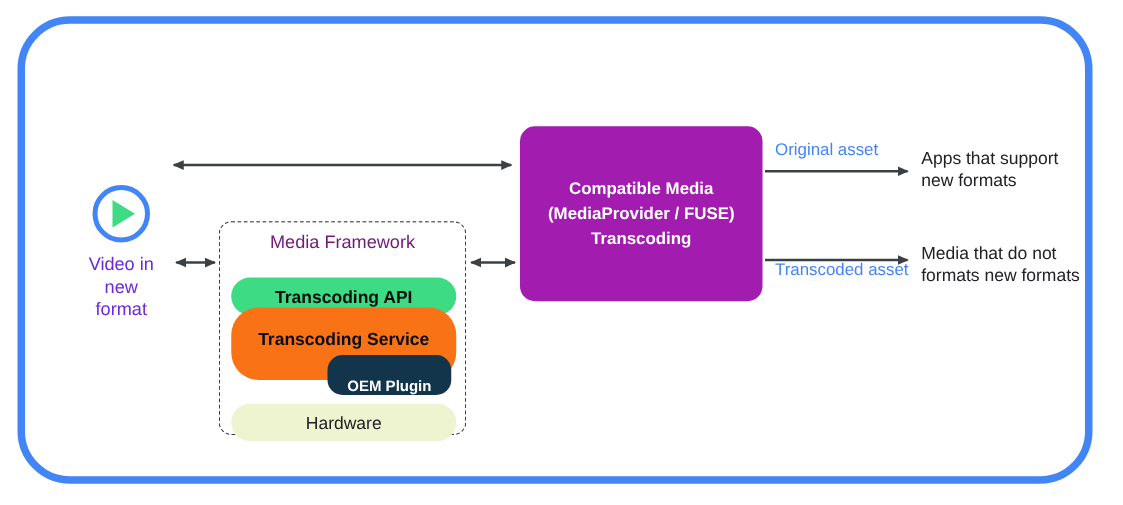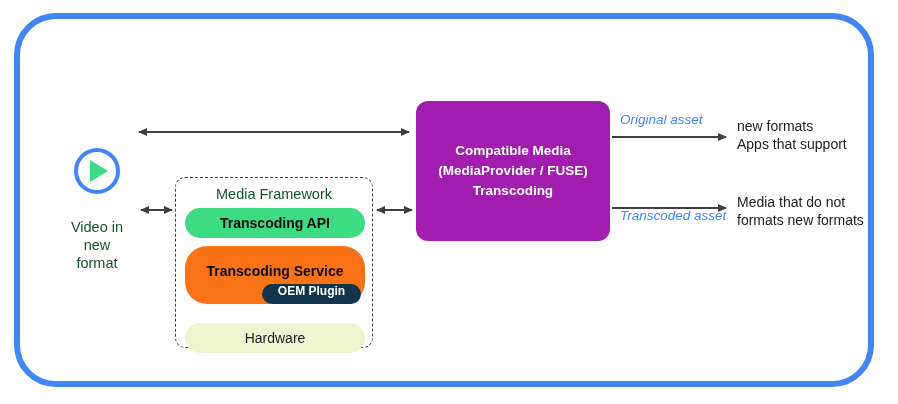--- a/index.html
+++ b/index.html
@@ -49,87 +49,87 @@
   }
   #play-icon .tri {
     width: 0;
     height: 0;
     margin-left: 4px;
     border-top: 11px solid transparent;
     border-bottom: 11px solid transparent;
     border-left: 18px solid #3ddc84;
   }
   #video-source .caption {
-    margin-top: 24px;
+    margin-top: 9px;
     font-size: 14.5px;
     line-height: 18px;
-    color: #14532d;
+    color: #6d28d9;
   }
 
   
   #media-framework {
     position: absolute;
     left: 175px;
     top: 177px;
     width: 198px;
     height: 171px;
     border: 1.6px dashed #3c4043;
     border-radius: 10px;
     box-sizing: border-box;
   }
   #media-framework-title {
     position: absolute;
     left: 0;
     top: 8px;
     width: 100%;
     text-align: center;
     font-size: 14.5px;
-    color: #14532d;
+    color: #701a75;
   }
   .stack-box {
     position: absolute;
     left: 9px;
     width: 180px;
     border-radius: 22px;
     box-sizing: border-box;
     display: flex;
     align-items: center;
     justify-content: center;
     text-align: center;
   }
   #transcoding-api {
-    top: 30px;
+    top: 44px;
     height: 30px;
     background: #3ddc84;
     font-size: 14px;
     font-weight: bold;
     color: #0d0d0d;
   }
   #transcoding-service {
     top: 68px;
     height: 58px;
     background: #f97316;
     font-size: 14px;
     font-weight: bold;
     color: #0d0d0d;
   }
   #transcoding-service .lbl { margin-bottom: 8px; }
   #oem-plugin {
     position: absolute;
     left: 86px;
     top: 106px;
     width: 99px;
-    height: 20px;
+    height: 32px;
     border-radius: 12px;
     background: #12354c;
     color: #ffffff;
     font-size: 12px;
     font-weight: bold;
     display: flex;
-    align-items: flex-start;
+    align-items: flex-end;
     justify-content: center;
   }
   #hardware {
     top: 145px;
     height: 30px;
     background: #eef4d0;
     font-size: 14px;
     color: #202124;
   }
 
@@ -163,21 +163,20 @@
     height: 404px;
     pointer-events: none;
   }
 
   
   .asset-label {
     position: absolute;
     font-size: 13.5px;
     color: #4285f4;
     white-space: nowrap;
-    font-style: italic;
   }
   #original-asset-label { left: 620px; top: 112px; }
   #transcoded-asset-label { left: 620px; top: 208px; }
 
   .apps-label {
     position: absolute;
     font-size: 14px;
     line-height: 18px;
     color: #202124;
     white-space: nowrap;
@@ -260,22 +259,22 @@
       <div>(MediaProvider / FUSE)</div>
       <div>Transcoding</div>
     </div>
   </div>
 
   <div class="asset-label" id="original-asset-label">Original asset</div>
 
   <div class="asset-label" id="transcoded-asset-label">Transcoded asset</div>
 
   <div class="apps-label" id="apps-support-label">
+    <div>Apps that support</div>
     <div>new formats</div>
-    <div>Apps that support</div>
   </div>
 
   <div class="apps-label" id="apps-nosupport-label">
     <div>Media that do not</div>
     <div>formats new formats</div>
   </div>
 
 </div>
 
 </body></html>

